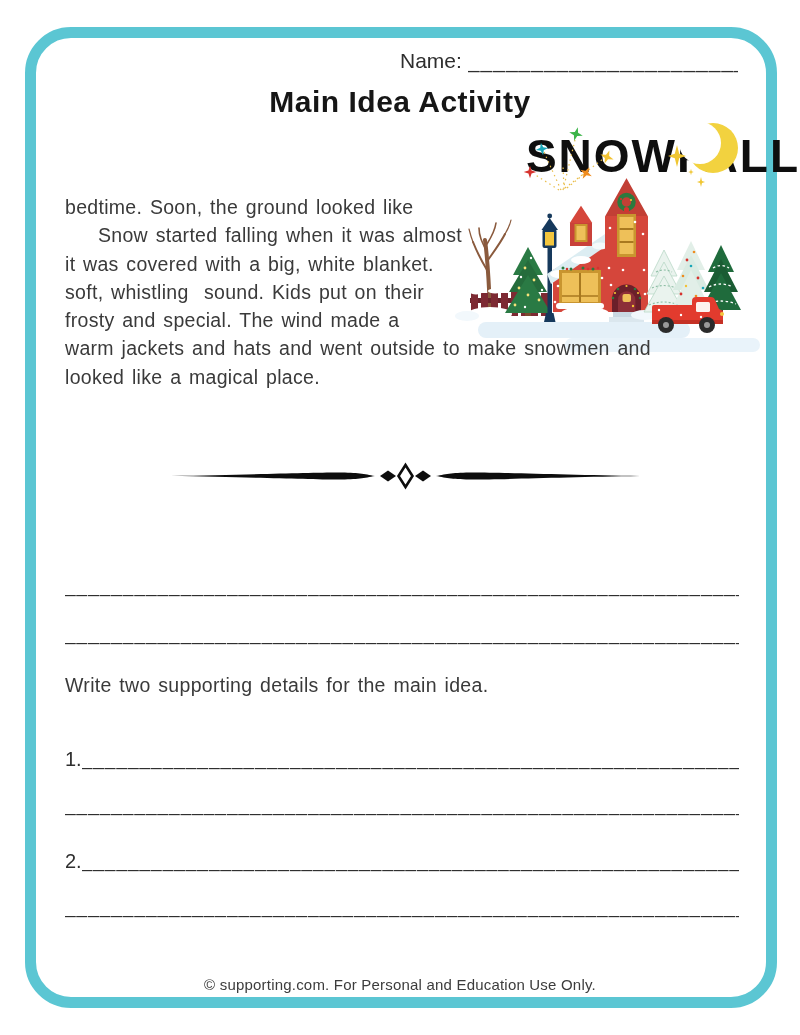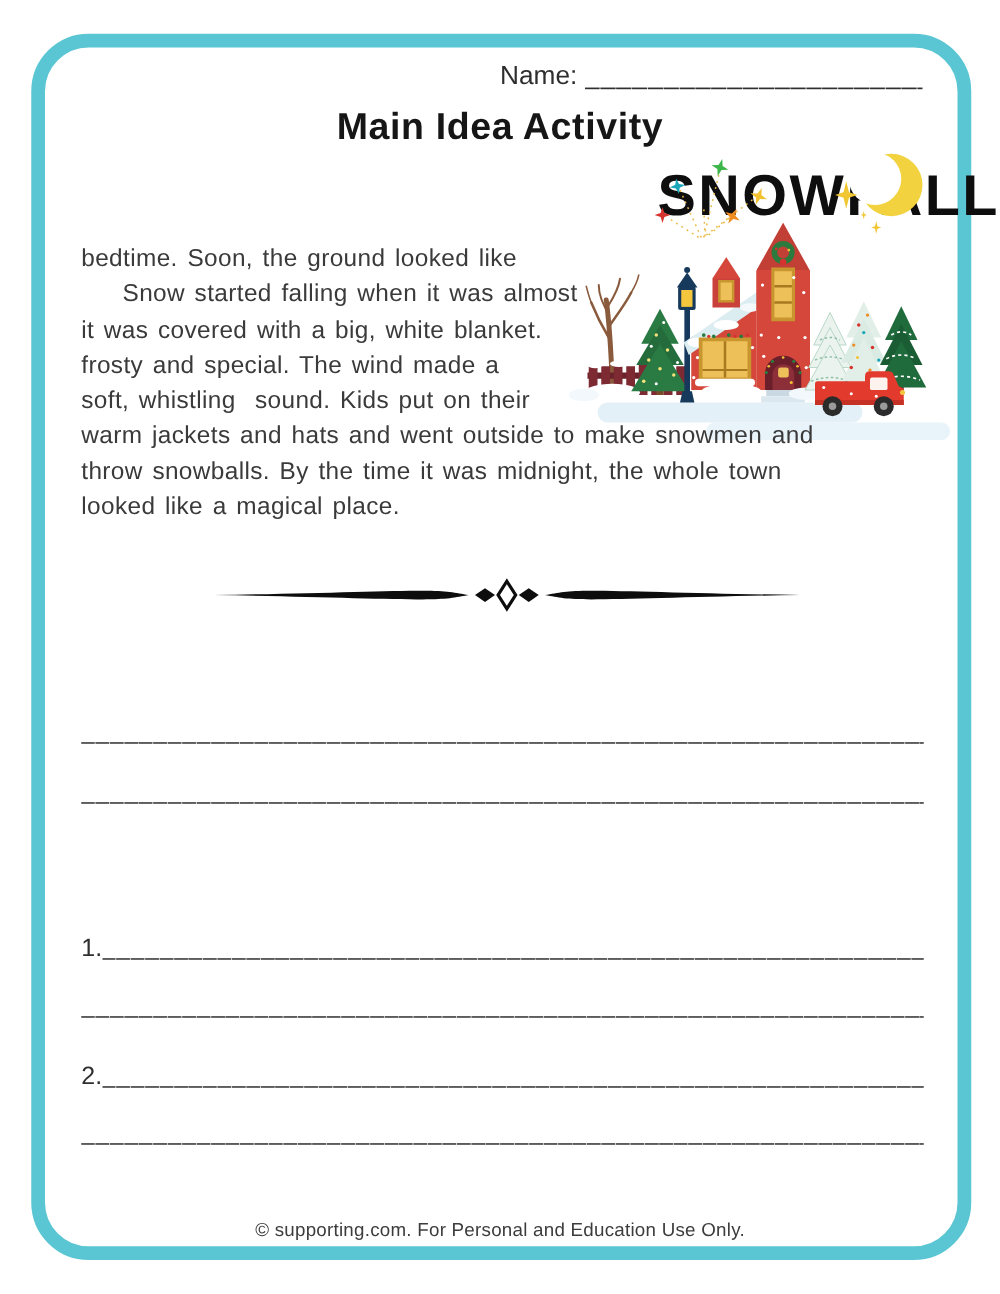--- a/index.html
+++ b/index.html
@@ -287,42 +287,42 @@
           <circle cx="226" cy="205" r="1.2"></circle>
           <circle cx="246" cy="207" r="1.2"></circle>
         </g>
     </g>
   </svg>
 
   <div class="passage">
       <div class="pline">bedtime. Soon, the ground looked like</div>
       <div class="pline indent">Snow started falling when it was almost</div>
       <div class="pline">it was covered with a big, white blanket.</div>
+      <div class="pline">soft, whistling  sound. Kids put on their</div>
       <div class="pline">frosty and special. The wind made a</div>
-      <div class="pline">soft, whistling  sound. Kids put on their</div>
       <div class="pline">warm jackets and hats and went outside to make snowmen and</div>
-      <div class="pline">throw snowballs. By the time it was midnight, the whole town</div>
       <div class="pline">looked like a magical place.</div>
     </div>
 
   <svg class="divider" width="475" height="30" viewBox="0 0 475 30">
     <path d="M3,15 C75,14 140,11.5 170,11.5 C190,11.5 196,13 207,15 C196,17 190,18.5 170,18.5 C140,18.5 75,16 3,15 Z" fill="#0d0d0d"></path>
     <path d="M472,15 C400,14 335,11.5 305,11.5 C285,11.5 279,13 268,15 C279,17 285,18.5 305,18.5 C335,18.5 400,16 472,15 Z" fill="#0d0d0d"></path>
     <path d="M212,15 L220,9.5 L228,15 L220,20.5 Z" fill="#0d0d0d"></path>
     <path d="M247,15 L255,9.5 L263,15 L255,20.5 Z" fill="#0d0d0d"></path>
     <path d="M237.5,4 L244.5,15 L237.5,26 L230.5,15 Z" fill="#ffffff" stroke="#0d0d0d" stroke-width="2.6"></path>
   </svg>
 
   <div class="wline lA">
     <span class="uline">______________________________________________________________________</span>
   </div>
   <div class="wline lB">
     <span class="uline">______________________________________________________________________</span>
   </div>
 
+  <div class="prompt q2">Write two supporting details for the main idea.</div>
   <div class="wline l1">
     <span class="numlabel">1.</span>
     <span class="uline">______________________________________________________________________</span>
   </div>
   <div class="wline l1b">
     <span class="uline">______________________________________________________________________</span>
   </div>
   <div class="wline l2">
     <span class="numlabel">2.</span>
     <span class="uline">______________________________________________________________________</span>

